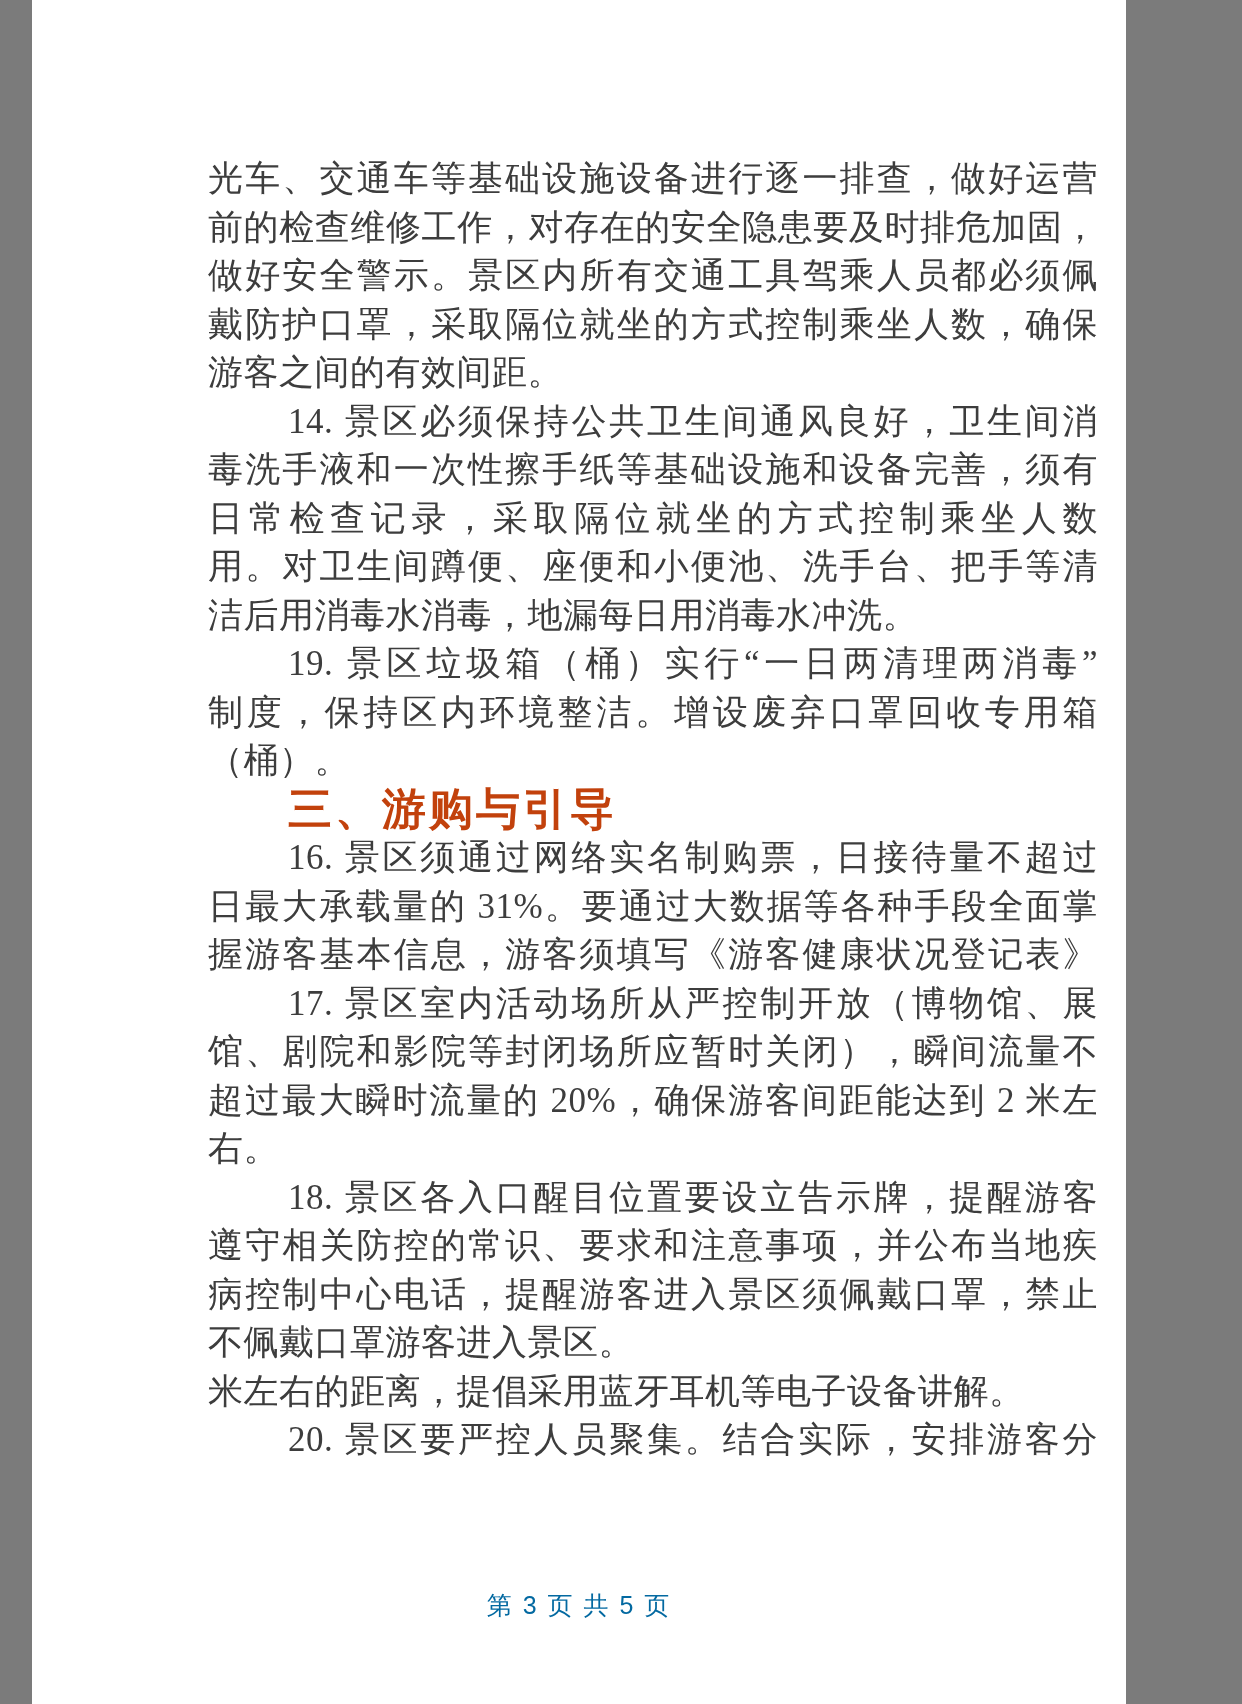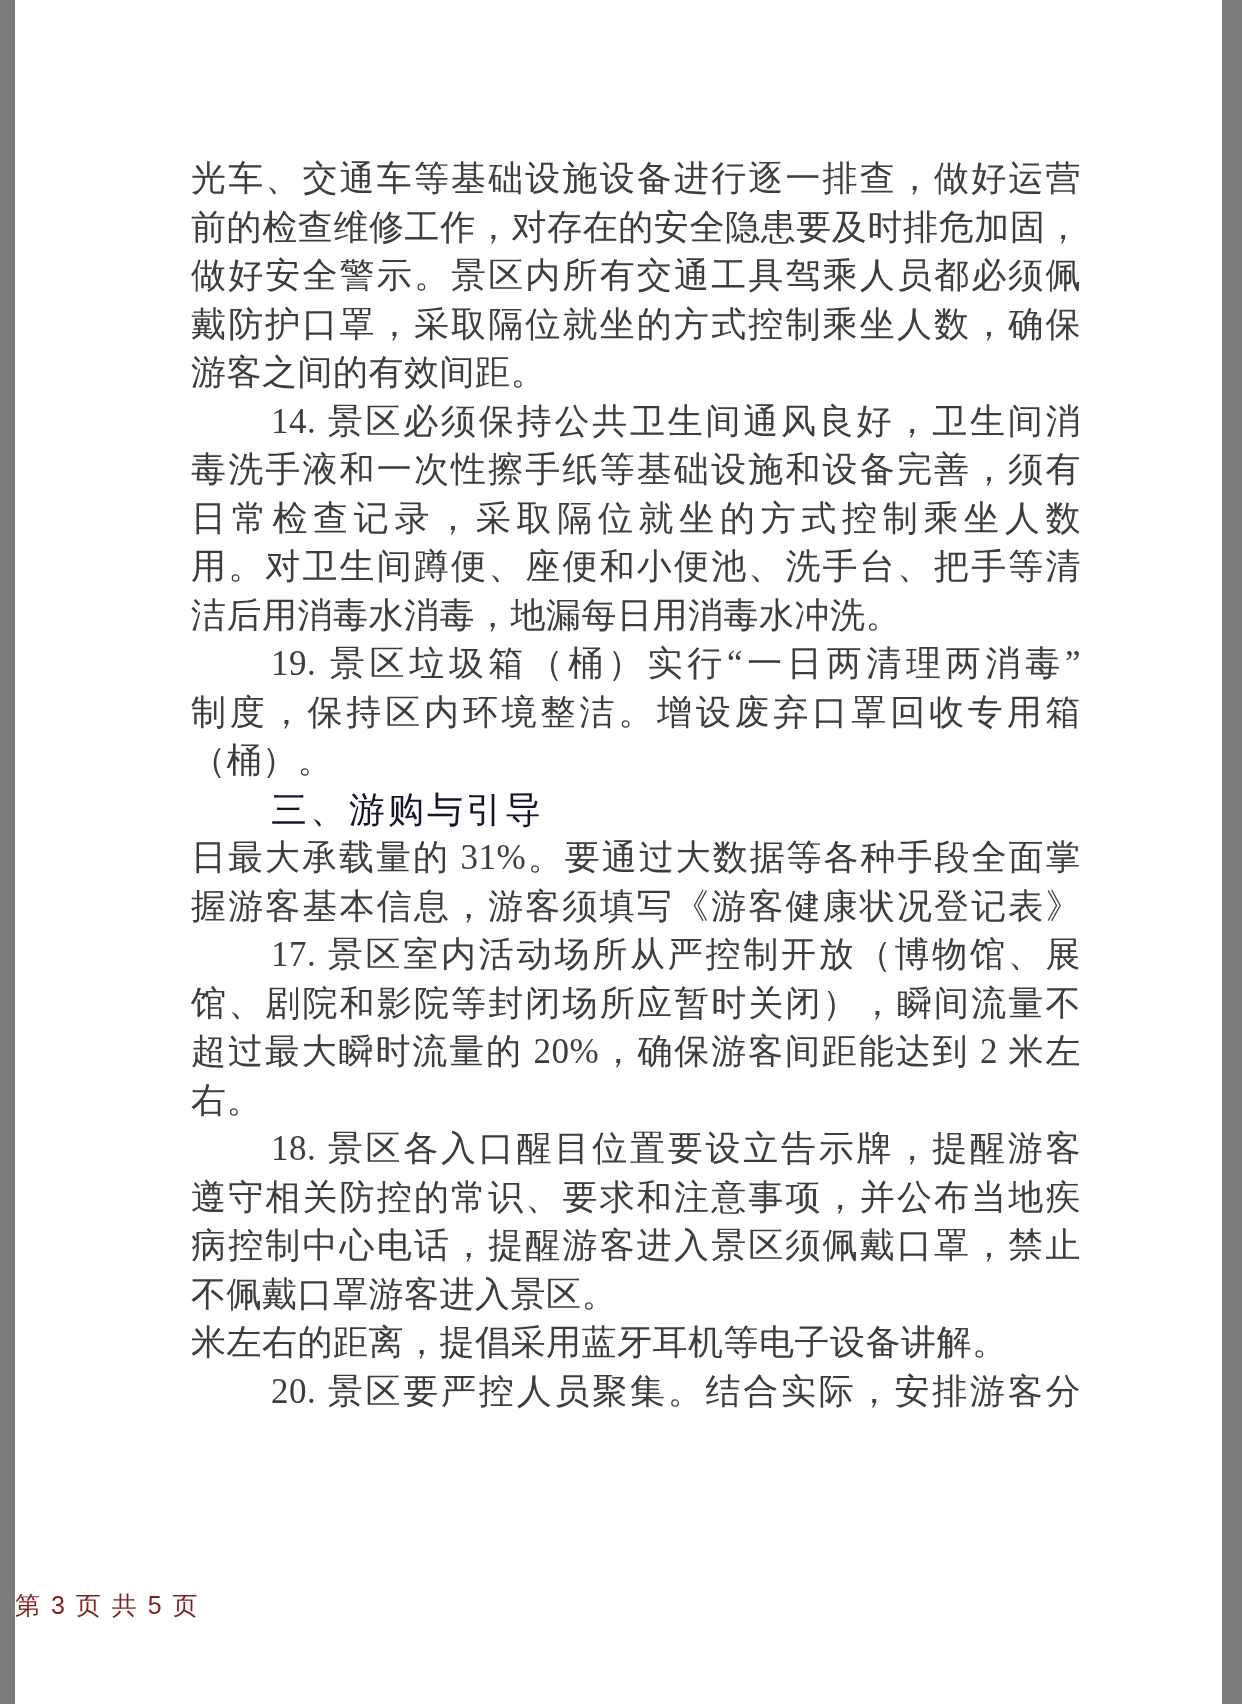--- a/index.html
+++ b/index.html
@@ -3,39 +3,39 @@
 <meta charset="utf-8">
 <style>
   html,body{margin:0;padding:0;}
   body{
     width:1242px;height:1704px;position:relative;overflow:hidden;
     font-family:"Liberation Serif", serif;
     background:#7b7b7b;
   }
   .viewer{position:absolute;inset:0;}
   .page{
-    position:absolute;top:0;left:15px;width:1207px;height:1704px;
+    position:absolute;top:0;left:32px;width:1094px;height:1704px;
     background:#ffffff;
   }
   .content{
     position:absolute;top:155px;left:176px;width:890px;
     color:#3d3d3d;
   }
   .line{
     font-size:35px;line-height:48.5px;letter-spacing:0.5px;
     min-height:48.5px;
   }
   .line.j{text-align:justify;text-align-last:justify;}
   .line.ind{padding-left:80px;}
   .line.hd{
-    font-weight:normal;color:#0f172a;font-size:36px;letter-spacing:3px;
+    font-weight:bold;color:#c2410c;font-size:44px;letter-spacing:3px;
   }
   .footer{
     position:absolute;top:1589px;left:0;width:100%;
-    text-align:left;font-size:25px;color:#7f1d1d;
+    text-align:center;font-size:25px;color:#0369a1;
     font-family:"Liberation Sans", sans-serif;
     letter-spacing:2px;
   }
 </style>
 </head>
 <body>
 
 <div class="viewer">
   <div class="page">
     <div class="content" id="body-lines">
@@ -46,20 +46,21 @@
         <div class="line">游客之间的有效间距。</div>
         <div class="line j ind">14. 景区必须保持公共卫生间通风良好，卫生间消</div>
         <div class="line j">毒洗手液和一次性擦手纸等基础设施和设备完善，须有</div>
         <div class="line j">日常检查记录，采取隔位就坐的方式控制乘坐人数</div>
         <div class="line j">用。对卫生间蹲便、座便和小便池、洗手台、把手等清</div>
         <div class="line">洁后用消毒水消毒，地漏每日用消毒水冲洗。</div>
         <div class="line j ind">19. 景区垃圾箱（桶）实行“一日两清理两消毒”</div>
         <div class="line j">制度，保持区内环境整洁。增设废弃口罩回收专用箱</div>
         <div class="line">（桶）。</div>
         <div class="line ind hd">三、游购与引导</div>
+        <div class="line j ind">16. 景区须通过网络实名制购票，日接待量不超过</div>
         <div class="line j">日最大承载量的 31%。要通过大数据等各种手段全面掌</div>
         <div class="line j">握游客基本信息，游客须填写《游客健康状况登记表》</div>
         <div class="line j ind">17. 景区室内活动场所从严控制开放（博物馆、展</div>
         <div class="line j">馆、剧院和影院等封闭场所应暂时关闭），瞬间流量不</div>
         <div class="line j">超过最大瞬时流量的 20%，确保游客间距能达到 2 米左</div>
         <div class="line">右。</div>
         <div class="line j ind">18. 景区各入口醒目位置要设立告示牌，提醒游客</div>
         <div class="line j">遵守相关防控的常识、要求和注意事项，并公布当地疾</div>
         <div class="line j">病控制中心电话，提醒游客进入景区须佩戴口罩，禁止</div>
         <div class="line">不佩戴口罩游客进入景区。</div>

